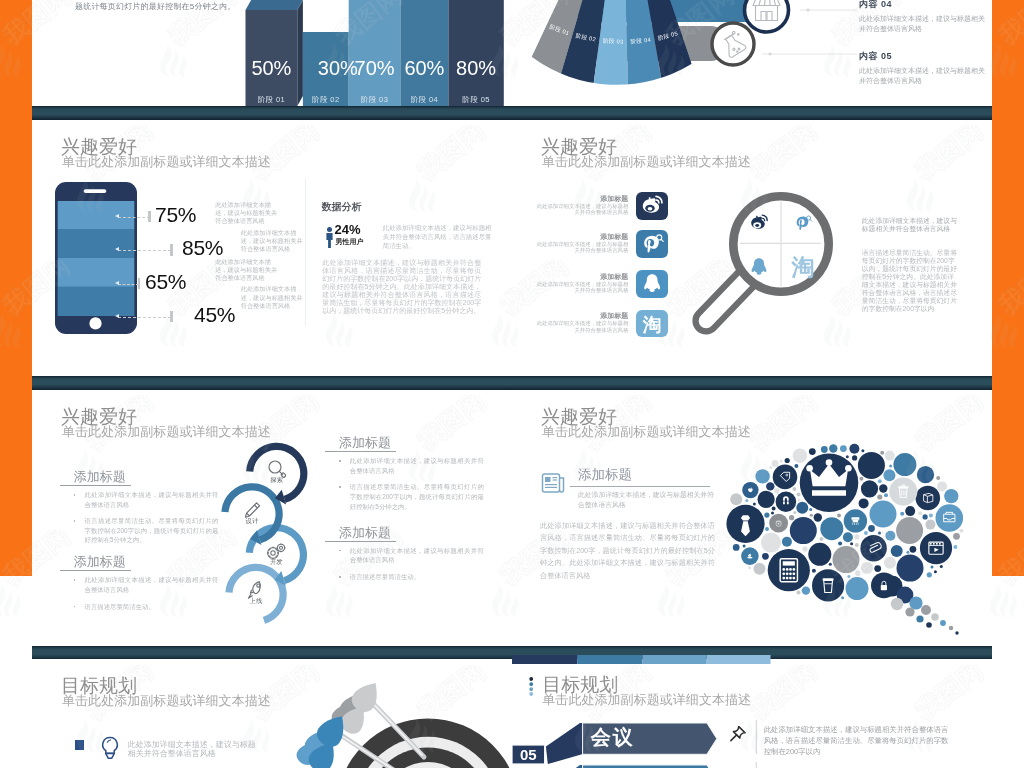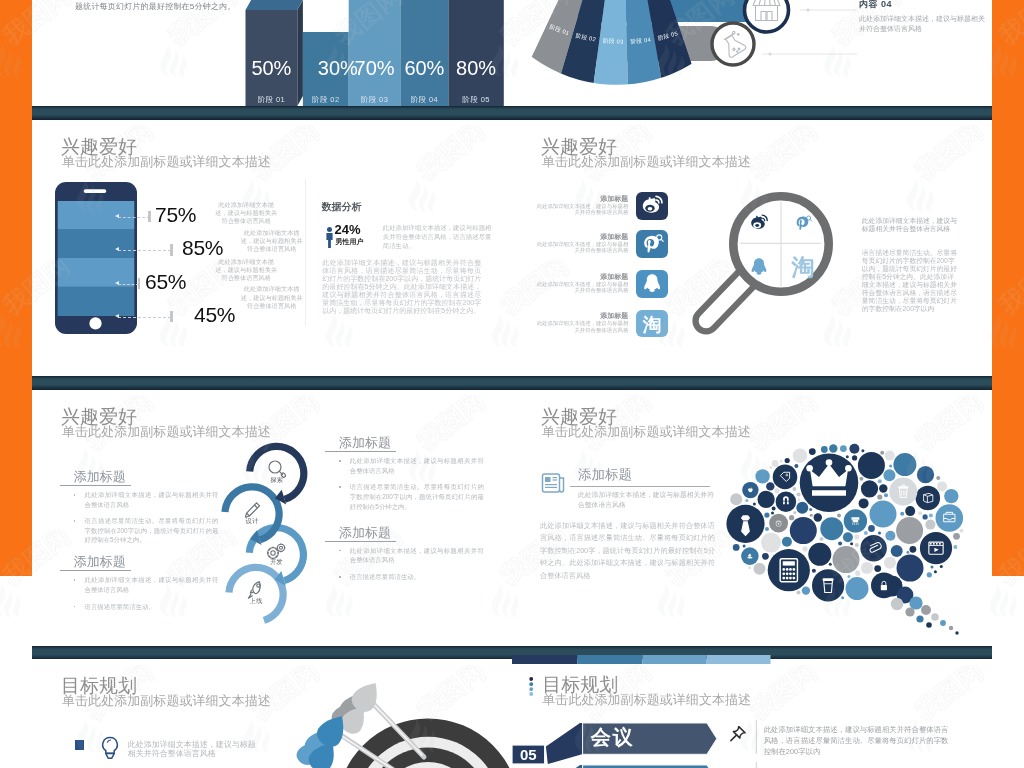--- a/index.html
+++ b/index.html
@@ -25,21 +25,21 @@
 
   
   #slideB .fanwrap{position:absolute;left:0;top:0;width:480px;height:270px;}
   #slideB .fanlist{position:absolute;left:347px;top:148px;width:132px;}
   .fanitem{margin-bottom:16px;}
   .fanitem .ft{font-size:9px;font-weight:bold;color:#3a4654;letter-spacing:.5px;}
   .fanitem .fd{font-size:7px;line-height:10px;color:#a3a8ad;margin-top:3px;}
 
   
   #slideC .phonewrap{position:absolute;left:0;top:0;width:200px;height:230px;}
-  #slideC .statlist{position:absolute;left:0;top:0;width:300px;height:230px;text-align:center;}
+  #slideC .statlist{position:absolute;left:0;top:0;width:300px;height:230px;}
   .statrow{position:absolute;height:40px;}
   .statrow .sv{position:absolute;font-size:21px;color:#111;font-weight:400;
      font-family:"Liberation Sans",sans-serif;letter-spacing:-.3px;line-height:21px;}
   .statrow .sd{position:absolute;font-size:6.2px;line-height:8.2px;color:#b6babd;width:62px;}
   .statrow .tick{position:absolute;width:2.6px;height:11.6px;background:#c3c7ca;}
   .statrow .dash{position:absolute;height:0;border-top:1.1px dashed #c9cdd0;}
   .statrow .arrow{position:absolute;width:0;height:0;border-top:2.6px solid transparent;
      border-bottom:2.6px solid transparent;border-right:4.5px solid #e9ecee;}
   #slideC .analysis{position:absolute;left:289.7px;top:82px;width:172px;height:110px;}
   #slideC .an-t{font-size:9.8px;font-weight:bold;color:#55595f;letter-spacing:.2px;line-height:9.8px;}
@@ -183,20 +183,24 @@
           </g>
           <line x1="288" y1="160" x2="345" y2="160" stroke="#e6e6e6" stroke-width="1"></line>
           <circle cx="296" cy="160" r="1.6" fill="#d8d8d8"></circle>
           <line x1="250" y1="204" x2="345" y2="204" stroke="#e6e6e6" stroke-width="1"></line>
           <circle cx="258" cy="204" r="1.6" fill="#d8d8d8"></circle>
         </svg>
       </div>
     <div class="fanlist">
         <div class="fanitem">
           <div class="ft">内容 04</div>
+          <div class="fd">此处添加详细文本描述，建议与标题相关并符合整体语言风格</div>
+        </div>
+        <div class="fanitem">
+          <div class="ft">内容 05</div>
           <div class="fd">此处添加详细文本描述，建议与标题相关并符合整体语言风格</div>
         </div>
       </div>
     <div class="botbar"></div>
   </div>
 
   <div class="slide" id="slideC" style="left:32px;top:120px;">
     <div class="s-title" style="left:29px;top:16.5px;">兴趣爱好</div>
     <div class="s-sub" style="left:30px;top:37.9px;">单击此处添加副标题或详细文本描述</div>
     <div class="phonewrap">

